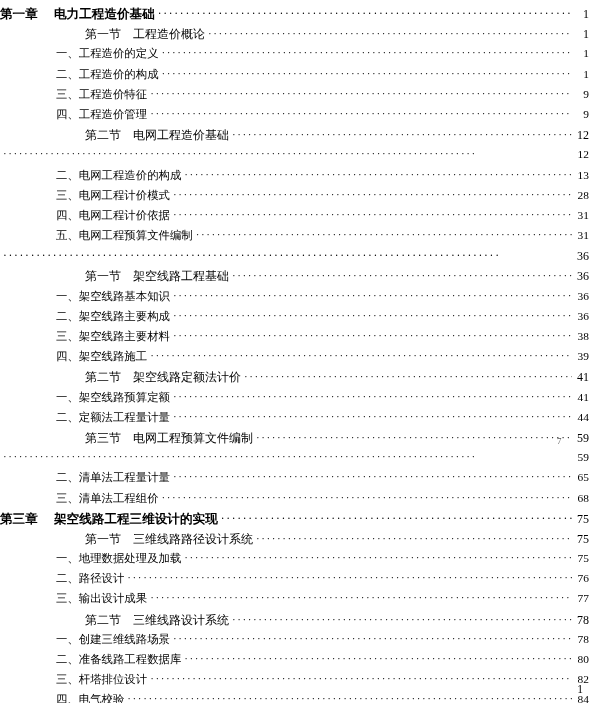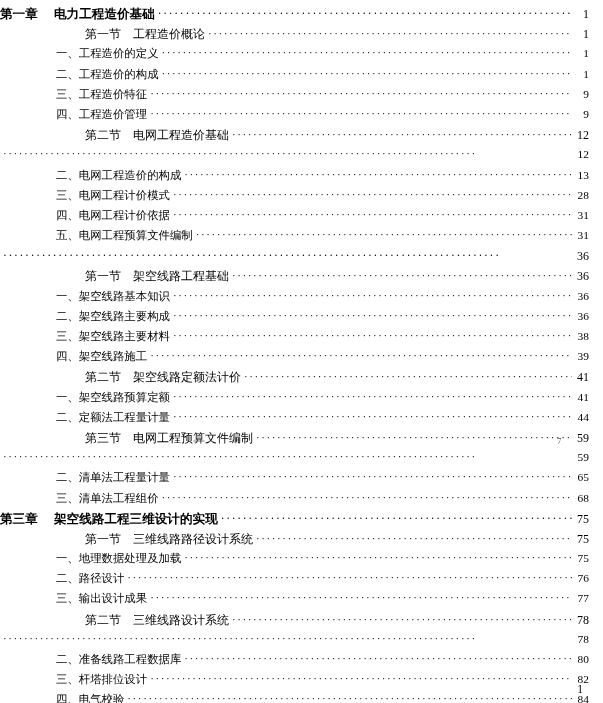--- a/index.html
+++ b/index.html
@@ -243,20 +243,21 @@
       <span class="label"><span>三、输出设计成果</span></span>
       <span class="dots">··························································································</span>
       <span class="page">77</span>
     </div>
     <div class="entry lvl2">
       <span class="label"><span class="num">第二节</span><span>三维线路设计系统</span></span>
       <span class="dots">··························································································</span>
       <span class="page">78</span>
     </div>
     <div class="entry lvl3">
+      <span class="label"><span>一、创建三维线路场景</span></span>
       <span class="dots">··························································································</span>
       <span class="page">78</span>
     </div>
     <div class="entry lvl3">
       <span class="label"><span>二、准备线路工程数据库</span></span>
       <span class="dots">··························································································</span>
       <span class="page">80</span>
     </div>
     <div class="entry lvl3">
       <span class="label"><span>三、杆塔排位设计</span></span>

